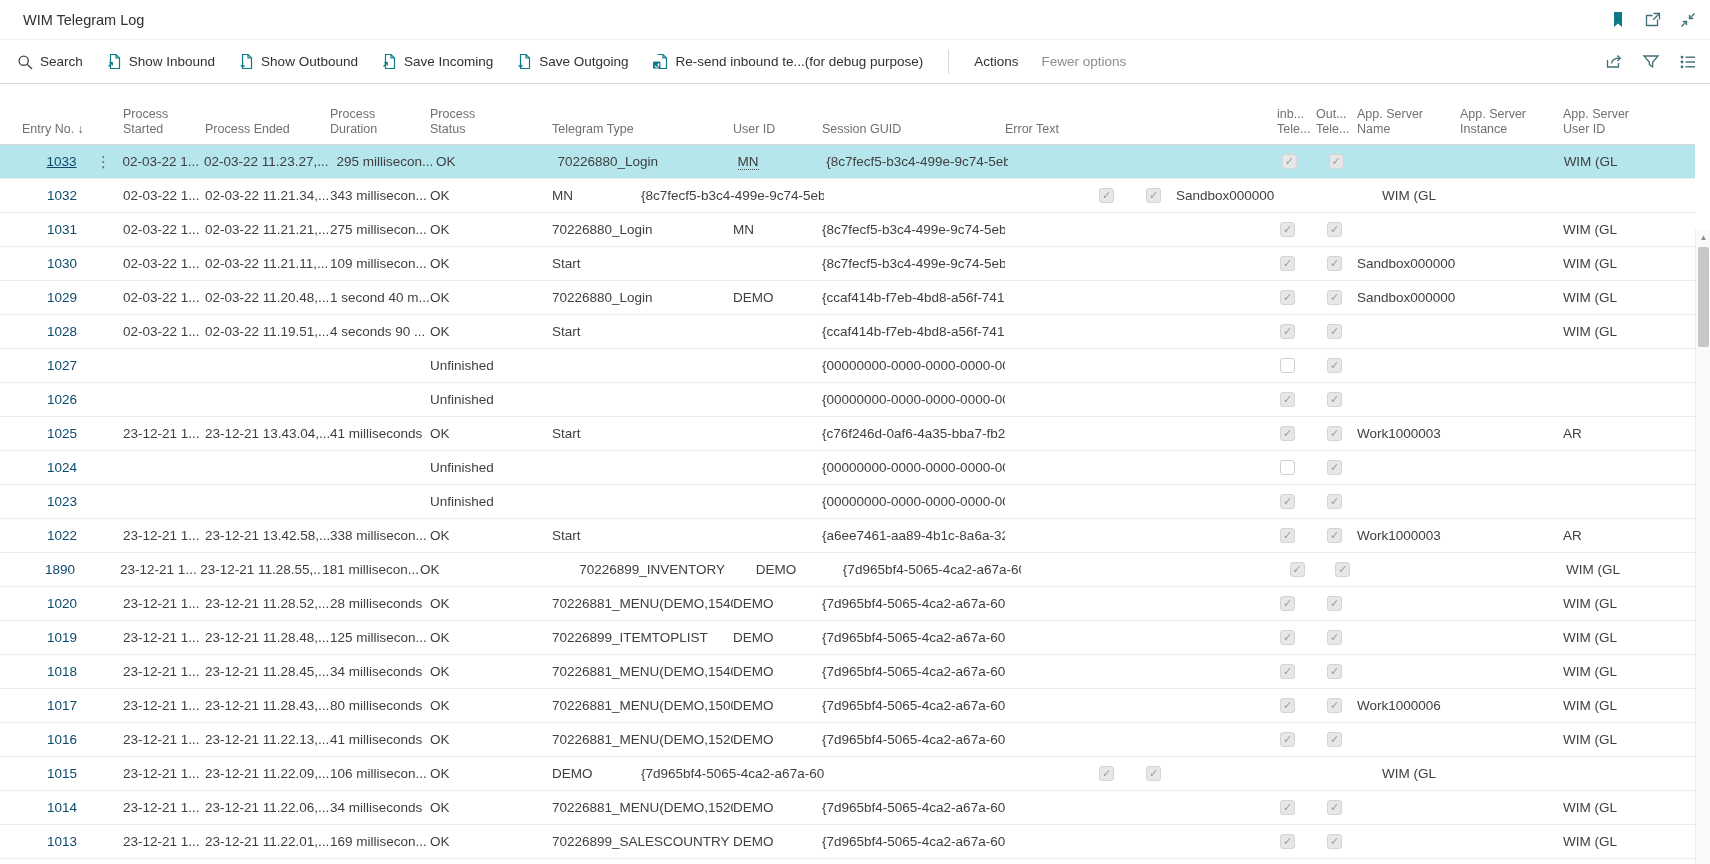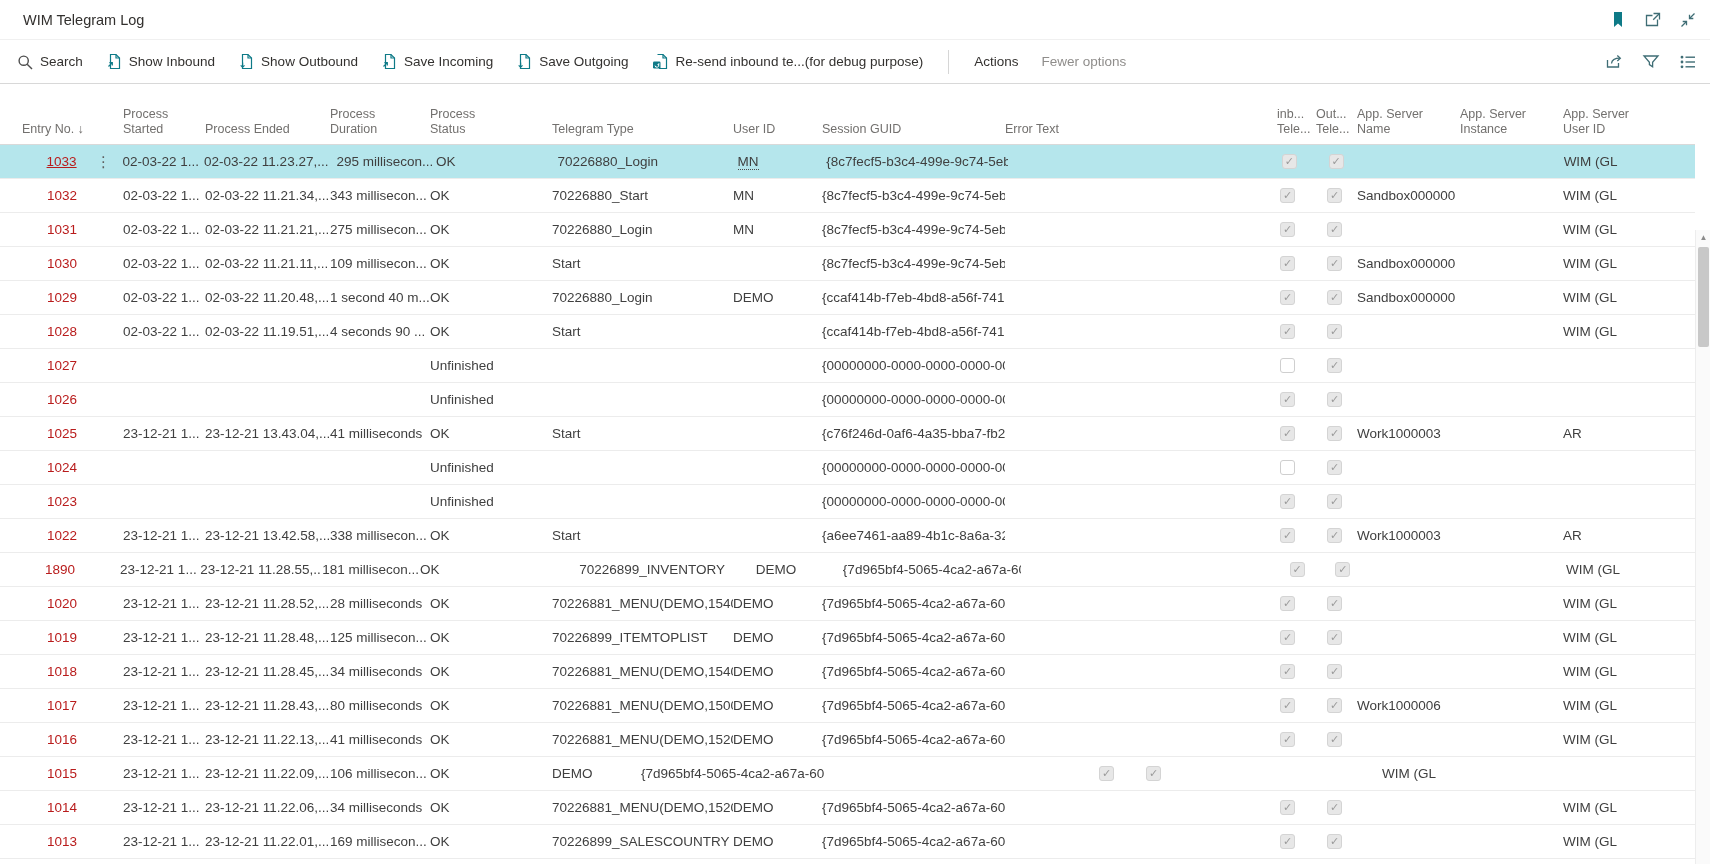--- a/index.html
+++ b/index.html
@@ -31,21 +31,21 @@
   .hcell { font-size:12.5px; color:#72706e; line-height:15px; padding:0 8px 7px 0;
     white-space:pre-line; overflow:hidden; }
   .gbody { width:1695px; }
   .grow { display:flex; align-items:center; height:34px; border-bottom:1px solid #ececec;
     background:#fff; }
   .grow.selected { background:#b5e6ec; }
   .cell { font-size:13.5px; color:#3f3f3f; white-space:nowrap; overflow:hidden;
     padding-right:10px; height:100%; display:flex; align-items:center; }
   .cell.right { justify-content:flex-end; }
   .cell.center { justify-content:center; padding-right:0; }
-  .entry-link { text-decoration:none; color:#b91c1c; }
+  .entry-link { text-decoration:none; color:#0c4a6e; }
   .grow.selected .entry-link { text-decoration:underline; }
   .grow.selected .user-focus { border-bottom:1px dotted #4a4a4a; }
   .rowmenu { font-size:15px; color:#5f5f5f; }
 
   
   .chk { width:15px; height:15px; border-radius:3px; border:1px solid #cfcfcf; background:#fff;
     display:flex; align-items:center; justify-content:center; font-size:11px; color:#9a9a9a; }
   .chk.on { background:#e7e7e7; border-color:#d4d4d4; }
 
   
@@ -274,23 +274,20 @@
         </div>
         <div class="cell" style="width: 125px;">
           <span>02-03-22 11.21.34,...</span>
         </div>
         <div class="cell" style="width: 100px;">
           <span>343 millisecon...</span>
         </div>
         <div class="cell" style="width: 122px;">
           <span>OK</span>
         </div>
-        <div class="cell" style="width: 181px;">
-          <span>70226880_Start</span>
-        </div>
         <div class="cell" style="width: 89px;">
           <span>MN</span>
         </div>
         <div class="cell" style="width: 183px;">
           <span>{8c7fecf5-b3c4-499e-9c74-5eb...</span>
         </div>
         <div class="cell" style="width: 258px;">
           <span></span>
         </div>
         <div class="cell center" style="width: 49px;">

